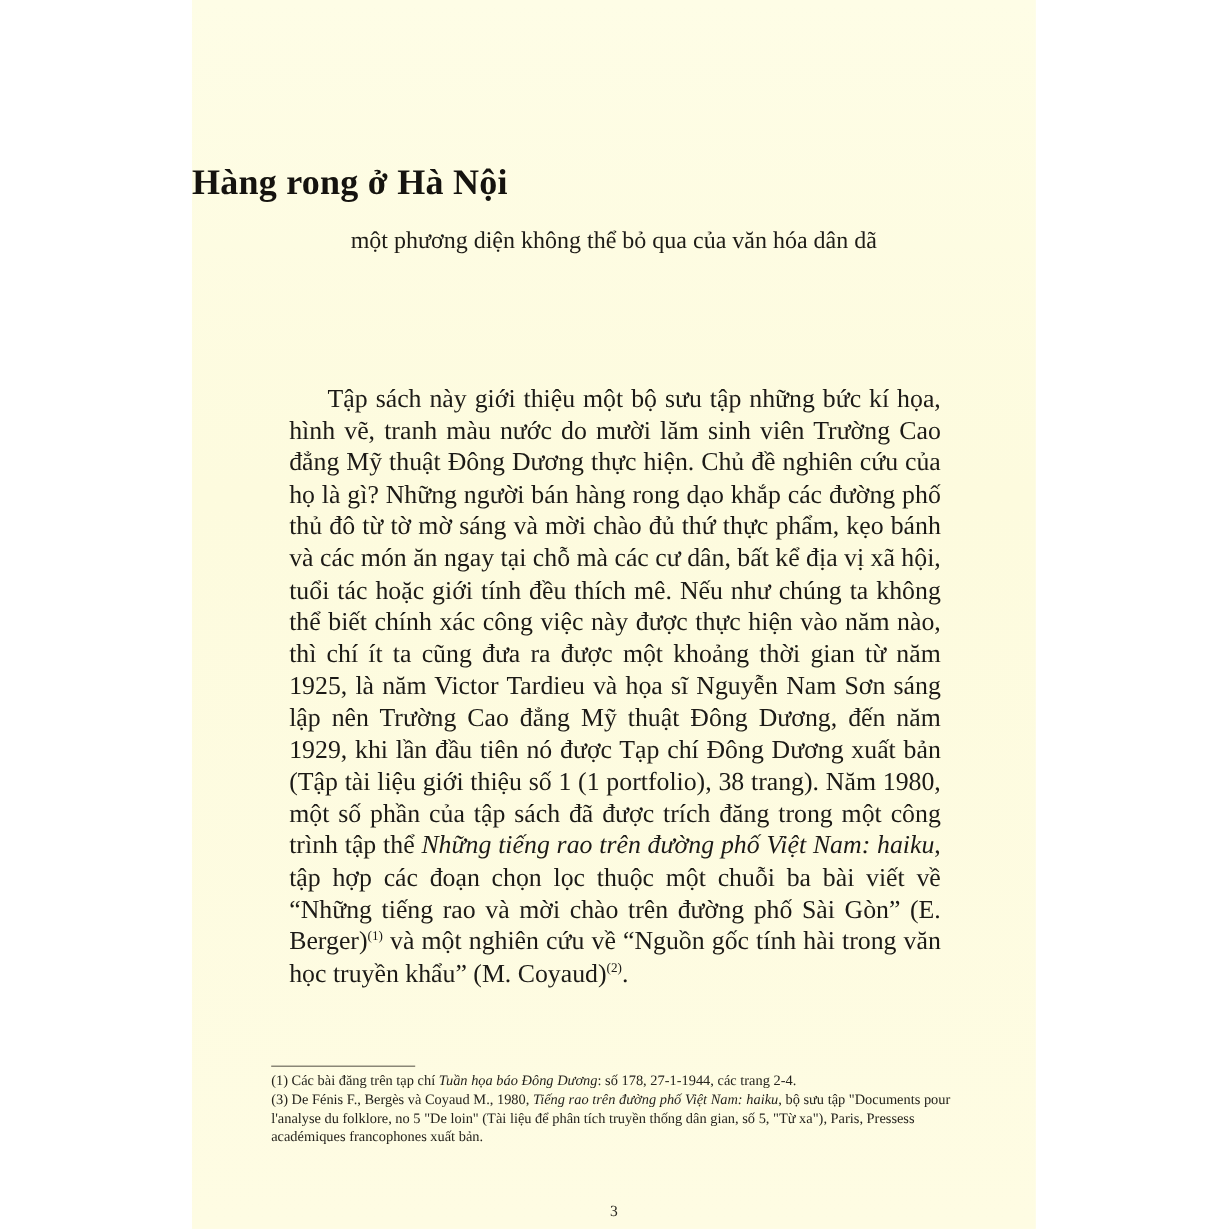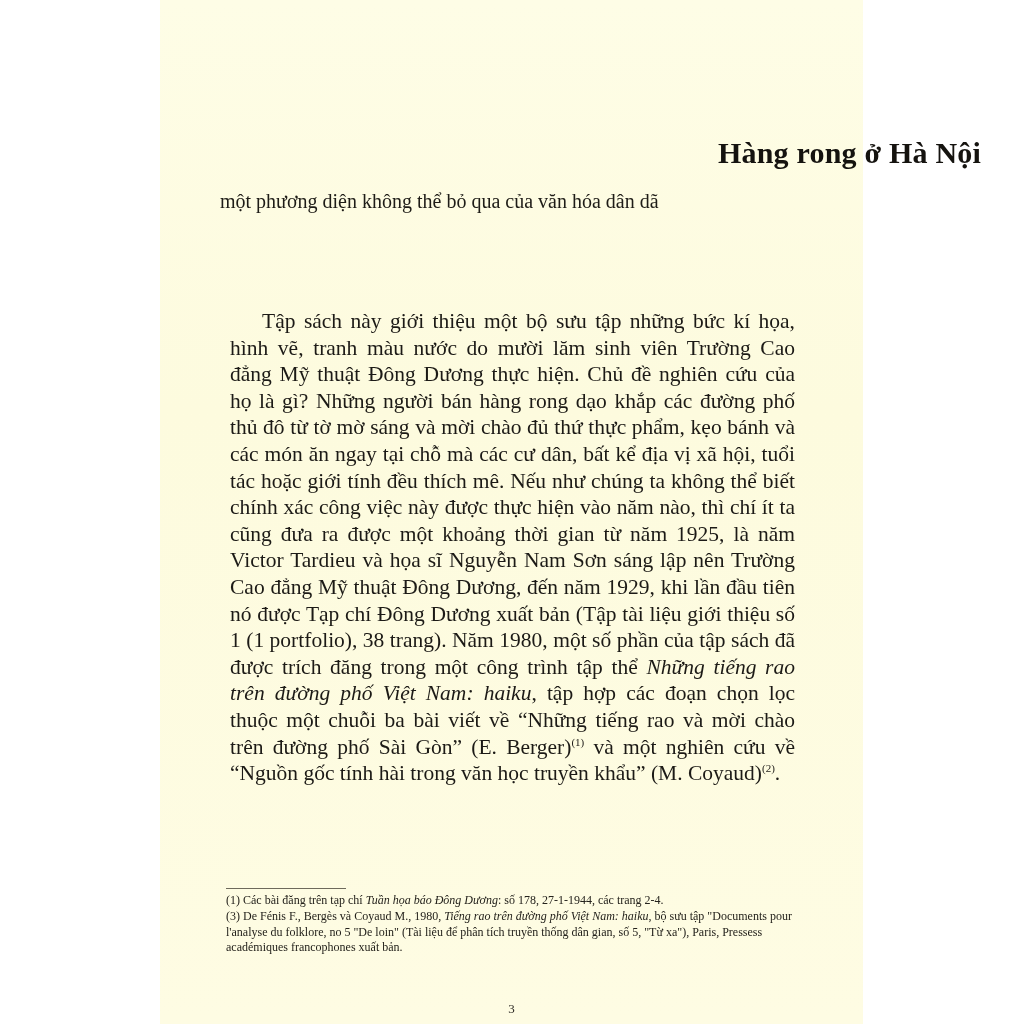--- a/index.html
+++ b/index.html
@@ -19,48 +19,48 @@
       background: #fefce4;
       background-image: linear-gradient(180deg, #fefde6 0%, #fdfbde 40%, #fefce3 100%);
       font-family: "Liberation Serif", "DejaVu Serif", serif;
       color: #1c1a16;
     }
     .title {
       position: absolute;
       left: 0;
       width: 821px;
       top: 136px;
-      text-align: right;
+      text-align: left;
       font-size: 30px;
       font-weight: bold;
       letter-spacing: 0.2px;
       color: #15130f;
     }
     .subtitle {
       position: absolute;
       left: 60px;
       width: 583px;
       top: 188px;
-      text-align: left;
+      text-align: center;
       font-size: 20px;
       line-height: 27px;
       color: #1e1c17;
     }
     .body {
       position: absolute;
       left: 66px;
       top: 304px;
       width: 573px;
       font-size: 21.5px;
       line-height: 26.6px;
       text-align: justify;
       color: #1c1a16;
     }
     .body p {
-      margin: 4px;
+      margin: 15px;
       text-indent: 32px;
     }
     .body p + p {
       margin-top: 14px;
     }
     .body i { font-style: italic; }
     sup {
       font-size: 11px;
       line-height: 0;
       vertical-align: 8px;

